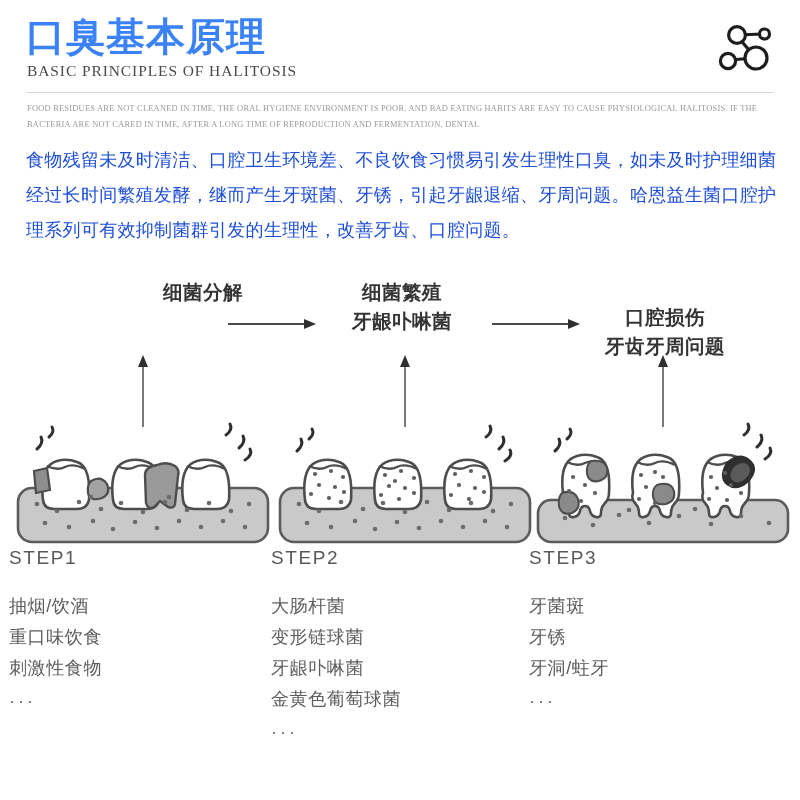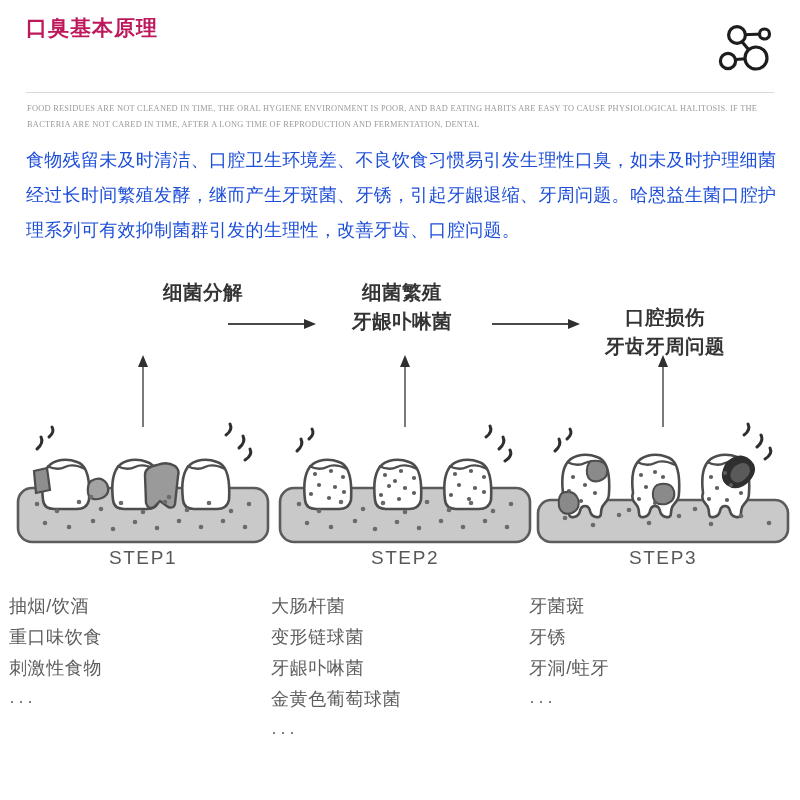--- a/index.html
+++ b/index.html
@@ -19,24 +19,24 @@
   
   #header {
     position: absolute;
     left: 0; top: 0;
     width: 800px;
     height: 135px;
   }
   #title-main {
     position: absolute;
     left: 26px; top: 16px;
-    font-size: 21px;
+    font-size: 39px;
     font-weight: bold;
     letter-spacing: 1px;
-    color: #be185d;
+    color: #3b82f6;
     line-height: 1.1;
   }
   #title-sub {
     position: absolute;
     left: 27px; top: 62px;
     font-family: "Liberation Serif", "DejaVu Serif", serif;
     font-size: 15.5px;
     letter-spacing: 0.9px;
     color: #4a4a4a;
     white-space: nowrap;
@@ -134,21 +134,21 @@
     left: 0;
     width: 268px;
     height: 135px;
   }
 
   .step-label {
     position: absolute;
     top: 192px;
     left: 0;
     width: 268px;
-    text-align: center;
+    text-align: left;
     font-size: 19px;
     letter-spacing: 1.6px;
     color: #585858;
   }
 
   .item-list {
     position: absolute;
     top: 236px;
     left: 0;
     width: 268px;
@@ -165,20 +165,21 @@
     color: #6d6d6d;
   }
 </style>
 </head>
 <body>
 
 <div id="header">
 
   <div id="title-main">口臭基本原理</div>
 
+  <div id="title-sub">BASIC PRINCIPLES OF HALITOSIS</div>
 
   <div id="header-rule"></div>
 
   <div id="eng-block">Food residues are not cleaned in time, the oral hygiene environment is poor, and bad eating habits are easy to cause physiological halitosis. If the bacteria are not cared in time, after a long time of reproduction and fermentation, dental</div>
 
   <div id="logo">
     <svg viewBox="0 0 62 62" width="62" height="62">
       <line x1="21" y1="19" x2="47" y2="18" stroke="#1d1d1d" stroke-width="3.2"></line>
       <line x1="22" y1="21" x2="38" y2="40" stroke="#1d1d1d" stroke-width="3.2"></line>
       <line x1="14" y1="44" x2="38" y2="42" stroke="#1d1d1d" stroke-width="3.2"></line>

